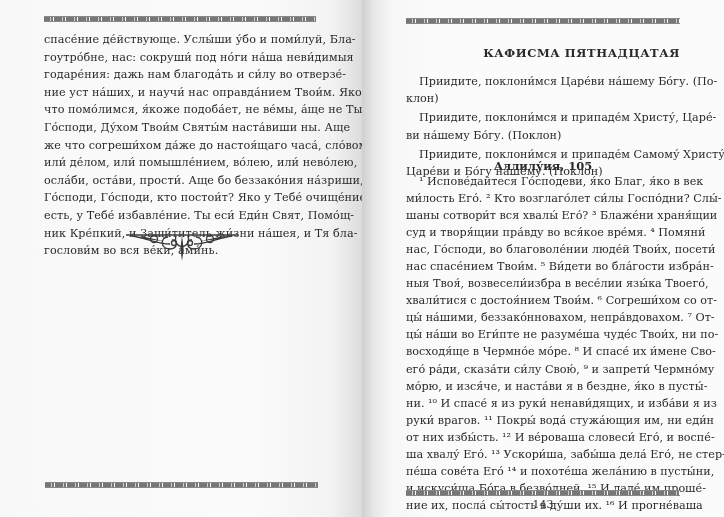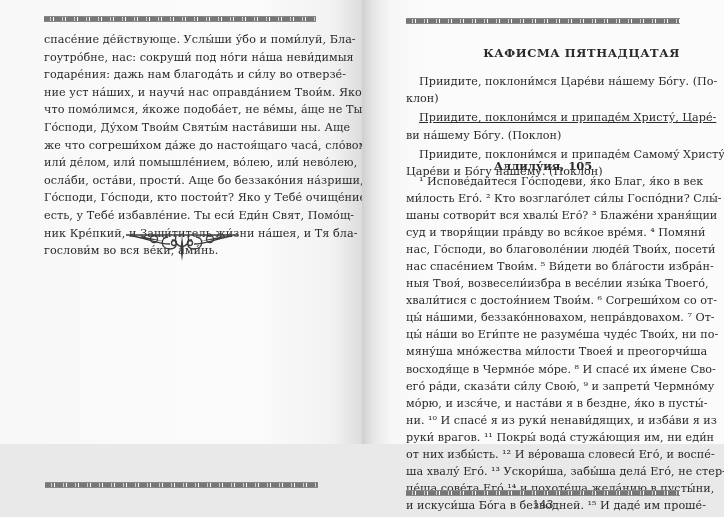--- a/index.html
+++ b/index.html
@@ -4,21 +4,21 @@
 <style>
   html, body { margin: 0; padding: 0; }
   body {
     width: 724px; height: 517px; overflow: hidden;
     background: #e9e9e9;
     font-family: "DejaVu Serif", "Liberation Serif", serif;
     color: #2a2a2a;
   }
   .spread { position: relative; width: 724px; height: 517px; display: flex; }
   .page {
-    position: relative; width: 362px; height: 444px;
+    position: relative; width: 362px; height: 517px;
     background: #fbfbfb; box-sizing: border-box;
   }
   .page.left {
     background: linear-gradient(to right, #f8f8f8 0%, #fbfbfb 70%, #f2f2f2 92%, #dcdcdc 100%);
   }
   .page.right {
     background: linear-gradient(to right, #cfcfcf 0%, #e6e6e6 3%, #f7f7f7 8%, #fbfbfb 20%, #fbfbfb 100%);
   }
   .rule {
     position: absolute; height: 4px;
@@ -109,41 +109,40 @@
 
   <div class="page right">
     <div class="rule top"></div>
     <div class="heading">КАФИСМА ПЯТНАДЦАТАЯ</div>
     <div class="invocations" id="invocations">
         <p style="text-indent: 0px;">
           <span class="line" style="text-indent: 13px;">Приидите, поклони́мся Царе́ви на́шему Бо́гу. (По-</span>
           <span class="line last">клон)</span>
         </p>
         <p style="text-indent: 0px;">
-          <span class="line" style="text-indent: 13px; text-decoration: underline;">Приидите, поклони́мся и припаде́м Христу́, Царе́-</span>
+          <span class="line" style="text-indent: 13px;">Приидите, поклони́мся и припаде́м Христу́, Царе́-</span>
           <span class="line last">ви на́шему Бо́гу. (Поклон)</span>
         </p>
         <p style="text-indent: 0px;">
           <span class="line" style="text-indent: 13px;">Приидите, поклони́мся и припаде́м Самому́ Христу́,</span>
           <span class="line last">Царе́ви и Бо́гу на́шему. (Поклон)</span>
         </p>
       </div>
     <div class="psalm-title">Аллилу́ия, 105</div>
     <div class="psalm" id="psalm-text">
         <span class="line" style="text-indent: 13px;">¹ Испове́дайтеся Го́сподеви, я́ко Благ, я́ко в век</span>
         <span class="line">ми́лость Его́. ² Кто возглаго́лет си́лы Госпо́дни? Слы́-</span>
         <span class="line">шаны сотвори́т вся хвалы́ Его́? ³ Блаже́ни храня́щии</span>
         <span class="line">суд и творя́щии пра́вду во вся́кое вре́мя. ⁴ Помяни́</span>
         <span class="line">нас, Го́споди, во благоволе́нии люде́й Твои́х, посети́</span>
         <span class="line">нас спасе́нием Твои́м. ⁵ Ви́дети во бла́гости избра́н-</span>
         <span class="line">ныя Твоя́, возвесели́избра в весе́лии язы́ка Твоего́,</span>
         <span class="line">хвали́тися с достоя́нием Твои́м. ⁶ Согреши́хом со от-</span>
         <span class="line">цы́ на́шими, беззако́нновахом, непра́вдовахом. ⁷ От-</span>
         <span class="line">цы́ на́ши во Еги́пте не разуме́ша чуде́с Твои́х, ни по-</span>
-        <span class="line">мяну́ша мно́жества ми́лости Твоея́ и преогорчи́ша</span>
         <span class="line">восходя́ще в Чермно́е мо́ре. ⁸ И спасе́ их и́мене Сво-</span>
         <span class="line">его́ ра́ди, сказа́ти си́лу Свою́, ⁹ и запрети́ Чермно́му</span>
         <span class="line">мо́рю, и изся́че, и наста́ви я в бездне, я́ко в пусты́-</span>
         <span class="line">ни. ¹⁰ И спасе́ я из руки́ ненави́дящих, и изба́ви я из</span>
         <span class="line">руки́ врагов. ¹¹ Покры́ вода́ стужа́ющия им, ни еди́н</span>
         <span class="line">от них избы́сть. ¹² И ве́роваша словеси́ Его́, и воспе́-</span>
         <span class="line">ша хвалу́ Его́. ¹³ Ускори́ша, забы́ша дела́ Его́, не стер-</span>
         <span class="line">пе́ша сове́та Его́ ¹⁴ и похоте́ша жела́нию в пусты́ни,</span>
         <span class="line">и искуси́ша Бо́га в безво́дней. ¹⁵ И даде́ им проше́-</span>
         <span class="line">ние их, посла́ сы́тость в ду́ши их. ¹⁶ И прогне́ваша</span>

